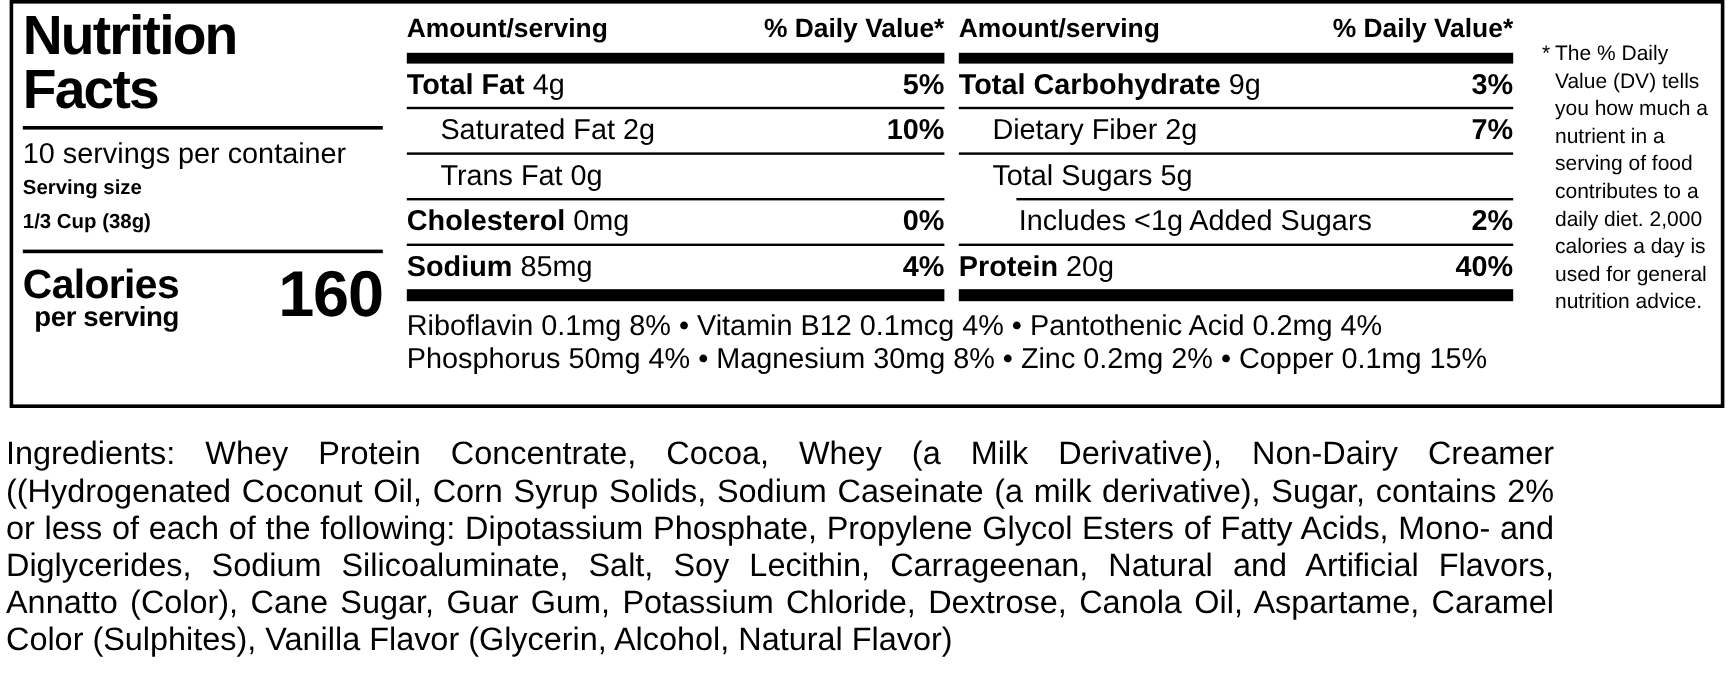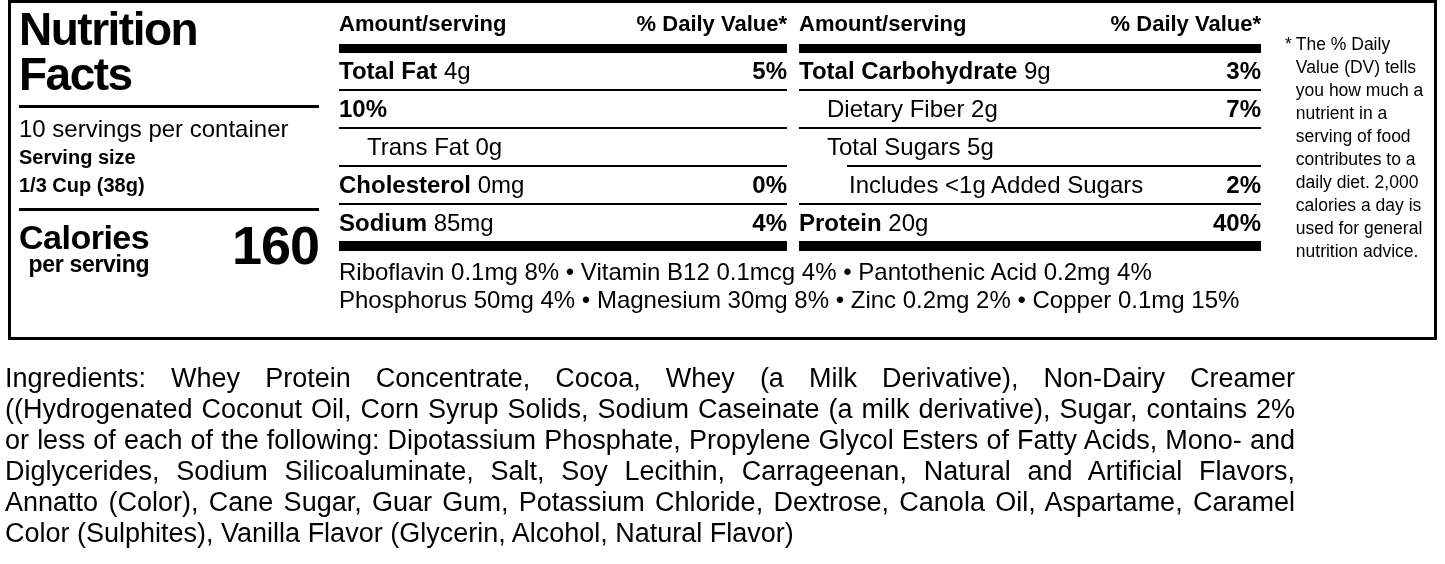--- a/index.html
+++ b/index.html
@@ -6,21 +6,21 @@
   body{width:1445px;height:564px;font-family:"Liberation Sans",sans-serif;-webkit-font-smoothing:antialiased;}
 
   
   .nf{box-sizing:border-box;margin:0 0 0 8px;width:1429px;height:340px;border:3px solid #000;display:flex;background:#fff;}
 
   
   .lp{box-sizing:border-box;width:316px;padding:2px 8px 0 8px;display:flex;flex-direction:column;}
   .nf-title{font-weight:bold;font-size:46px;line-height:0.97;letter-spacing:-1.5px;margin-top:2px;}
   .lp-rule{height:3px;background:#000;border:0;margin:9px 0 7px 0;width:300px;}
   .servings{font-size:24px;line-height:28px;}
-  .ss-label,.ss-value{font-size:20px;font-weight:bold;line-height:28px;}
+  .ss-label,.ss-value{font-size:17px;font-weight:bold;line-height:28px;}
   .cal-row{display:flex;justify-content:space-between;align-items:flex-start;margin-top:5px;width:300px;}
   .cal-word{font-size:34px;font-weight:bold;line-height:0.88;letter-spacing:-0.5px;}
   .cal-sub{font-size:23px;font-weight:bold;line-height:1.0;letter-spacing:-0.3px;text-align:right;}
   .cal-num{font-size:54px;font-weight:bold;line-height:0.82;letter-spacing:-1px;}
 
   
   .mid{box-sizing:border-box;width:944px;display:flex;flex-direction:column;padding-left:12px;}
   .cols{display:flex;}
   .col{display:flex;flex-direction:column;}
   .c1{width:448px;margin-right:12px;}
@@ -83,20 +83,21 @@
         </div>
         <div class="bar"></div>
 
         <div class="row">
           <span class="nm"><b>Total Fat</b><span> 4g</span></span>
           <span class="dv">5%</span>
         </div>
         <div class="rule"></div>
 
         <div class="row">
+          <span class="nm ind1"><span>Saturated Fat</span><span> 2g</span></span>
           <span class="dv">10%</span>
         </div>
         <div class="rule"></div>
 
         <div class="row">
           <span class="nm ind1"><span class="it">Trans</span><span> Fat 0g</span></span>
           <span class="dv"></span>
         </div>
         <div class="rule"></div>
 

